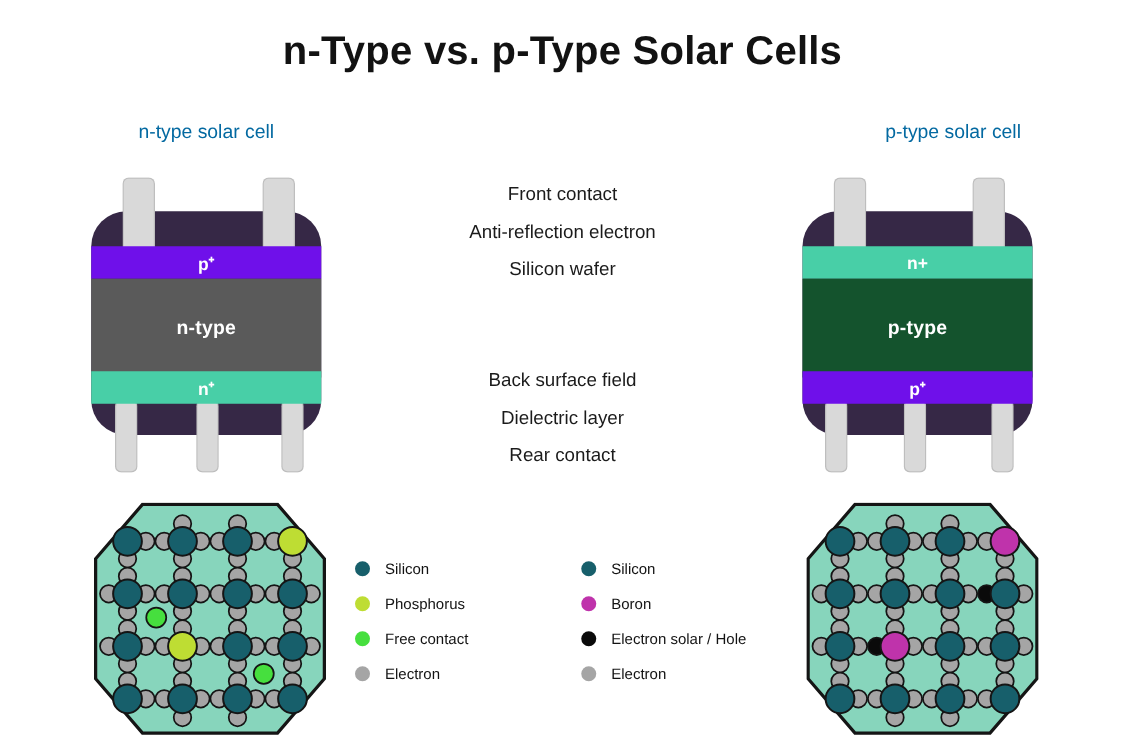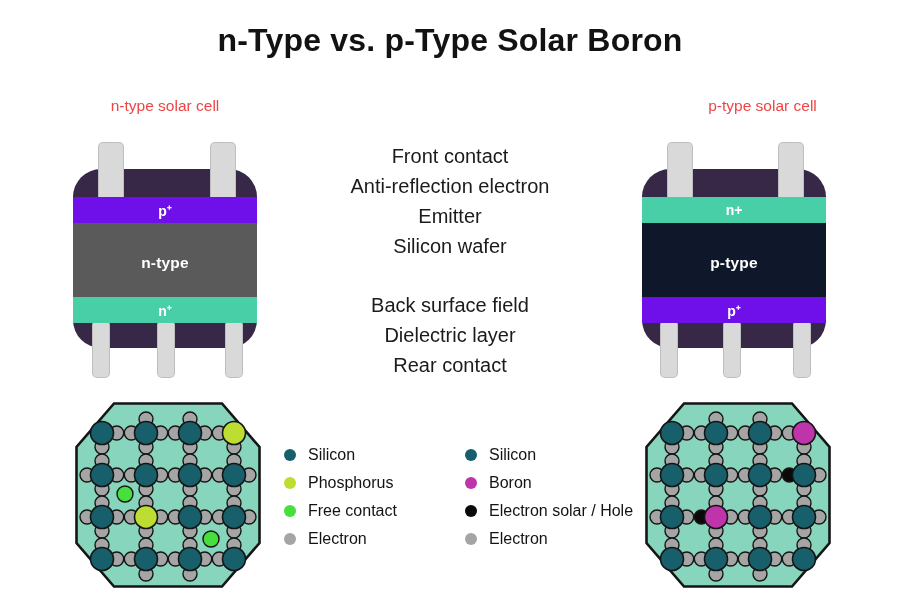--- a/index.html
+++ b/index.html
@@ -1,58 +1,58 @@
 <!DOCTYPE html>
 <html><head>
 <meta charset="utf-8">
 <style>
   html,body{margin:0;padding:0;background:#fff;}
   .stage{position:relative;width:900px;height:600px;background:#ffffff;overflow:hidden;
          font-family:"Liberation Sans",sans-serif;}
   .title{position:absolute;top:22px;left:0;width:900px;text-align:center;
          font-size:32px;font-weight:700;color:#121212;letter-spacing:0.2px;}
-  .cell-title{position:absolute;top:97px;font-size:15.5px;font-weight:500;color:#ef4444;text-align:center;}
+  .cell-title{position:absolute;top:97px;font-size:15.5px;font-weight:500;color:#0369a1;text-align:center;}
   .cell-title.left{left:73px;width:184px;}
   .cell-title.right{left:670px;width:185px;}
 
   .cell{position:absolute;top:140px;width:184px;height:240px;}
   .cell.left{left:73px;}
   .cell.right{left:642px;}
   .cell-body{position:absolute;left:0;top:29px;width:184px;height:179px;border-radius:28px;}
   .finger{position:absolute;border-radius:5px;border:1px solid rgba(0,0,0,0.12);box-sizing:border-box;}
   .finger.top{top:2px;width:26px;height:60px;}
   .finger.bot{top:180px;width:18px;height:58px;}
   .band{position:absolute;left:0;width:184px;display:flex;align-items:center;justify-content:center;
         color:#ffffff;font-weight:700;}
   .band.top{top:57px;height:26px;font-size:14px;}
   .band.mid{top:83px;height:79px;font-size:15.5px;letter-spacing:0.2px;}
   .band.bot{top:157px;height:26px;font-size:14px;}
 
   .layer-labels{position:absolute;left:300px;width:300px;text-align:center;color:#1b1b1b;}
   .layer-labels.top{top:141px;}
   .layer-labels.bottom{top:290px;}
-  .layer-line{height:30px;line-height:30px;font-size:20px;}
+  .layer-line{height:30px;line-height:30px;font-size:15px;}
 
   .lattice{position:absolute;top:402px;}
   .lattice.left{left:75px;}
   .lattice.right{left:645px;}
 
   .legend{position:absolute;top:441px;}
   .legend.left{left:284px;}
   .legend.right{left:465px;}
   .legend-row{display:flex;align-items:center;height:28px;}
   .legend-dot{width:12px;height:12px;border-radius:50%;margin-right:12px;flex:0 0 auto;}
-  .legend-text{font-size:16px;color:#131313;white-space:nowrap;}
+  .legend-text{font-size:12px;color:#131313;white-space:nowrap;}
 </style>
 </head>
 <body>
 
 <div class="stage">
 
-  <div class="title">n-Type vs. p-Type Solar Boron</div>
+  <div class="title">n-Type vs. p-Type Solar Cells</div>
 
   <div class="cell-title left">n-type solar cell</div>
   <div class="cell-title right">p-type solar cell</div>
 
   <div class="cell left">
     <div class="cell-body" style="background: rgb(54, 40, 70);"></div>
     <div class="finger top" style="left: 25px; background: rgb(217, 217, 217);"></div>
     <div class="finger top" style="left: 137px; background: rgb(217, 217, 217);"></div>
     <div class="finger bot" style="left: 19px; background: rgb(217, 217, 217);"></div>
     <div class="finger bot" style="left: 84px; background: rgb(217, 217, 217);"></div>
@@ -71,32 +71,31 @@
   <div class="cell right">
     <div class="cell-body" style="background: rgb(54, 40, 70);"></div>
     <div class="finger top" style="left: 25px; background: rgb(217, 217, 217);"></div>
     <div class="finger top" style="left: 136px; background: rgb(217, 217, 217);"></div>
     <div class="finger bot" style="left: 18px; background: rgb(217, 217, 217);"></div>
     <div class="finger bot" style="left: 81px; background: rgb(217, 217, 217);"></div>
     <div class="finger bot" style="left: 151px; background: rgb(217, 217, 217);"></div>
     <div class="band top" style="background: rgb(72, 207, 167);">
       <span>n+</span>
     </div>
-    <div class="band mid" style="background: #0f172a;">
+    <div class="band mid" style="background: #14532d;">
       <span>p-type</span>
     </div>
     <div class="band bot" style="background: rgb(111, 16, 234);">
       <span>p⁺</span>
     </div>
   </div>
 
   <div class="layer-labels top" id="layer-labels-top">
       <div class="layer-line">Front contact</div>
       <div class="layer-line">Anti-reflection electron</div>
-      <div class="layer-line">Emitter</div>
       <div class="layer-line">Silicon wafer</div>
     </div>
   <div class="layer-labels bottom" id="layer-labels-bottom">
       <div class="layer-line">Back surface field</div>
       <div class="layer-line">Dielectric layer</div>
       <div class="layer-line">Rear contact</div>
     </div>
 
   <svg class="lattice left" id="lattice-left" width="186" height="186" viewBox="0 0 186 186">
       <polygon points="39,1.5 147,1.5 184.5,45 184.5,141 147,184.5 39,184.5 1.5,141 1.5,45" fill="#87d5bc" stroke="#151515" stroke-width="2.6"></polygon>

